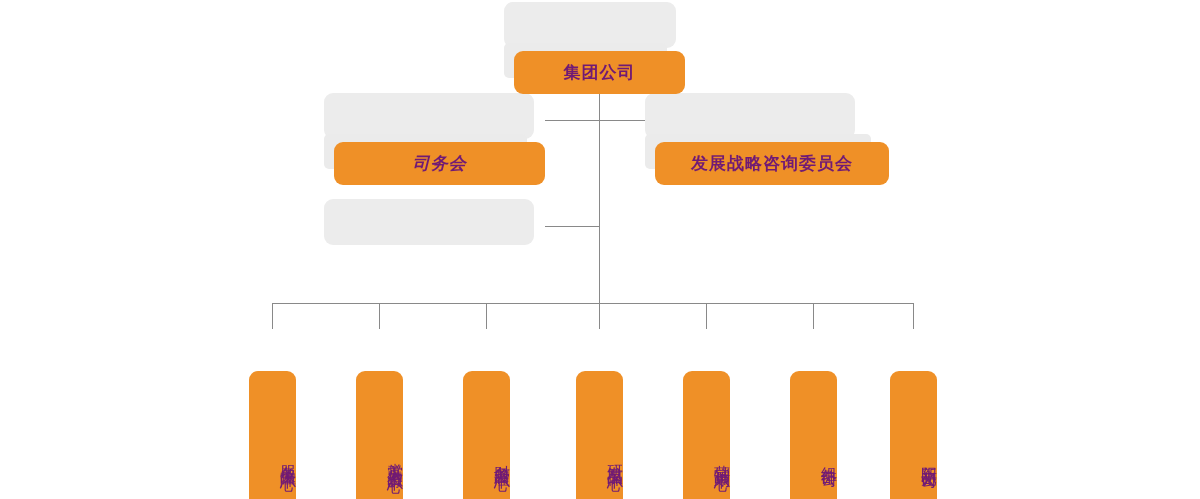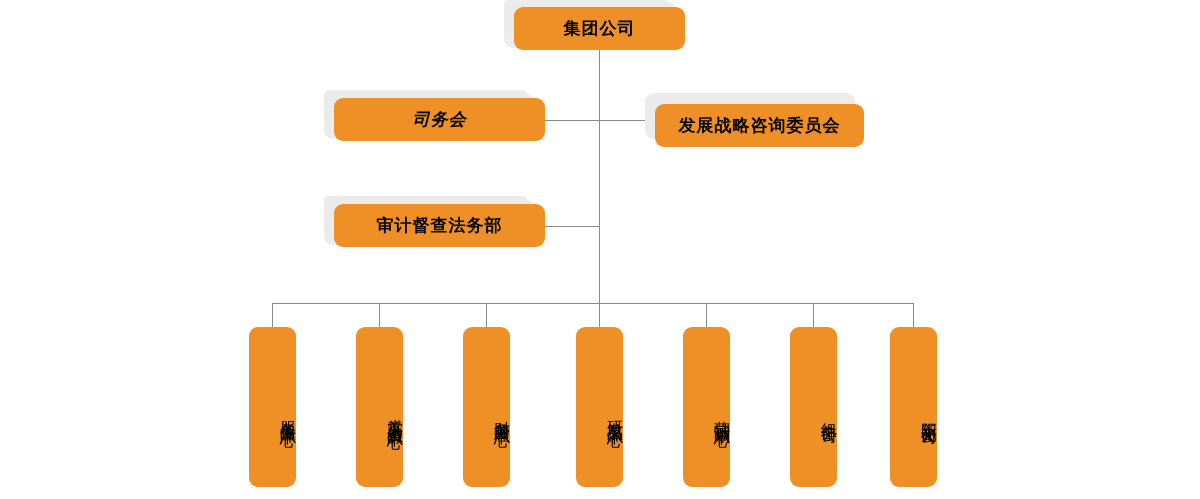--- a/index.html
+++ b/index.html
@@ -25,25 +25,26 @@
     position: absolute;
     background: #898989;
   }
   .line.v { width: 1px; }
   .line.h { height: 1px; }
 
   
   .node {
     position: absolute;
     background: #ef9027;
-    color: #000000;
+    color: #701a75;
     box-sizing: border-box;
     display: flex;
     align-items: center;
     justify-content: center;
+    margin-top: 44px;
   }
 
   
   .node.horiz {
     border-radius: 9px;
     font-size: 17px;
     font-weight: bold;
     letter-spacing: 1px;
     box-shadow: -14px -12px 0 -4px #ebebeb;
   }
@@ -103,28 +104,25 @@
   <div class="node horiz" style="left:514px; top:7px; width:171px; height:43px;">
     <span class="node-label">集团公司</span>
   </div>
 
   <div class="shadow-plate" style="left:324px; top:93px; width:210px; height:46px;"></div>
   <div class="node horiz" style="left:334px; top:98px; width:211px; height:43px;font-style:italic;">
     <span class="node-label">司务会</span>
   </div>
 
   <div class="shadow-plate" style="left:645px; top:93px; width:210px; height:46px;"></div>
-  <div class="node horiz" style="left:655px; top:104px; width:209px; height:43px;">
+  <div class="node horiz" style="left:655px; top:98px; width:234px; height:43px;">
     <span class="node-label">发展战略咨询委员会</span>
   </div>
 
   <div class="shadow-plate" style="left:324px; top:199px; width:210px; height:46px;"></div>
-  <div class="node horiz" style="left:334px; top:204px; width:211px; height:43px;">
-    <span class="node-label">审计督查法务部</span>
-  </div>
 
   <div class="node vert" style="left:249px; top:327px; width:47px; height:160px;">
     <span class="node-label">服务保障中心</span>
   </div>
 
   <div class="node vert" style="left:356px; top:327px; width:47px; height:160px;">
     <span class="node-label">党群人力资源中心</span>
   </div>
 
   <div class="node vert" style="left:463px; top:327px; width:47px; height:160px;">

